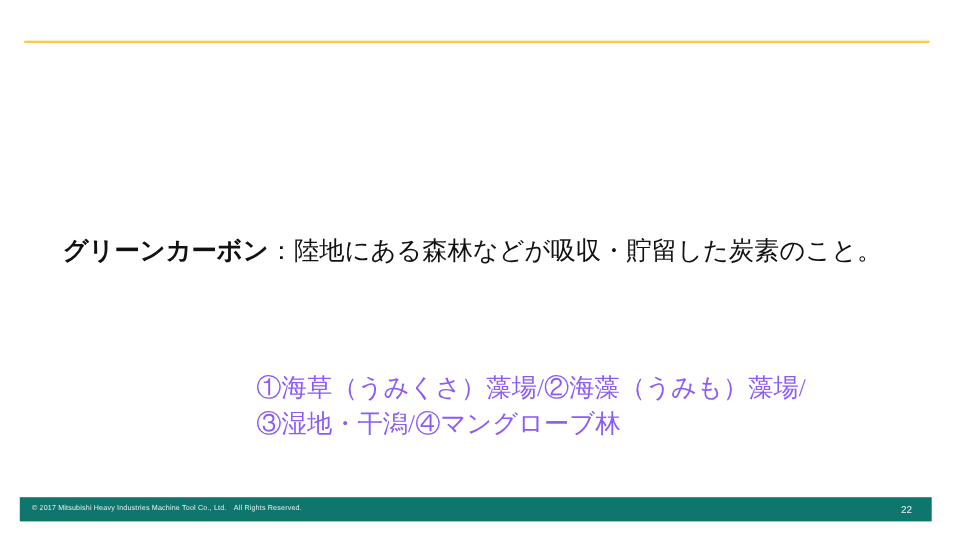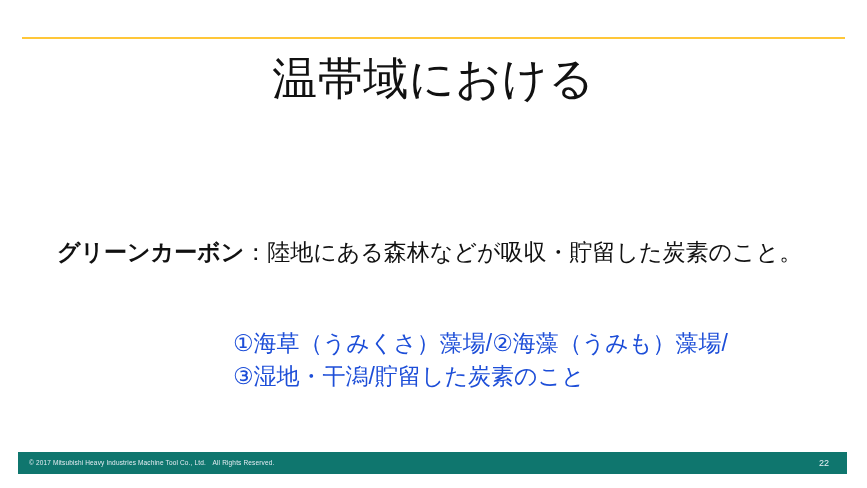--- a/index.html
+++ b/index.html
@@ -52,38 +52,38 @@
     position: absolute;
     left: 57px;
     top: 213px;
     width: 790px;
     color: #111111;
   }
   .def-row {
     font-size: 23px;
     line-height: 1.25;
     white-space: nowrap;
-    margin-top: 25px;
   }
   .def-row + .def-row {
     margin-top: 28px;
   }
   .def-term {
     font-weight: 700;
   }
   .def-desc {
     font-weight: 400;
   }
 
   
   #sublist {
     position: absolute;
     left: 233px;
-    top: 327px;
-    color: #1d4ed8;
+    top: 337px;
+    color: #8b5cf6;
+    font-family: Liberation Serif, serif;
   }
   .sublist-line {
     font-size: 23px;
     line-height: 1.42;
     white-space: nowrap;
     font-weight: 400;
   }
 
   
   #footer-bar {
@@ -117,32 +117,31 @@
   }
 </style>
 </head>
 <body>
 
 <div id="slide">
 
   <div id="top-rule"></div>
 
   <div id="title-block">
-    <span class="title-line">温帯域における</span>
   </div>
 
   <div id="body-block">
     <div class="def-row">
       <span class="def-term">グリーンカーボン</span><span class="def-desc">：陸地にある森林などが吸収・貯留した炭素のこと。</span>
     </div>
   </div>
 
   <div id="sublist">
     <div class="sublist-line">①海草（うみくさ）藻場/②海藻（うみも）藻場/</div>
-    <div class="sublist-line">③湿地・干潟/貯留した炭素のこと</div>
+    <div class="sublist-line">③湿地・干潟/④マングローブ林</div>
   </div>
 
   <div id="footer-bar">
     <span id="footer-copyright">© 2017 Mitsubishi Heavy Industries Machine Tool Co., Ltd.　All Rights Reserved.</span>
     <span id="footer-pagenum">22</span>
   </div>
 
 </div>
 
 </body></html>

